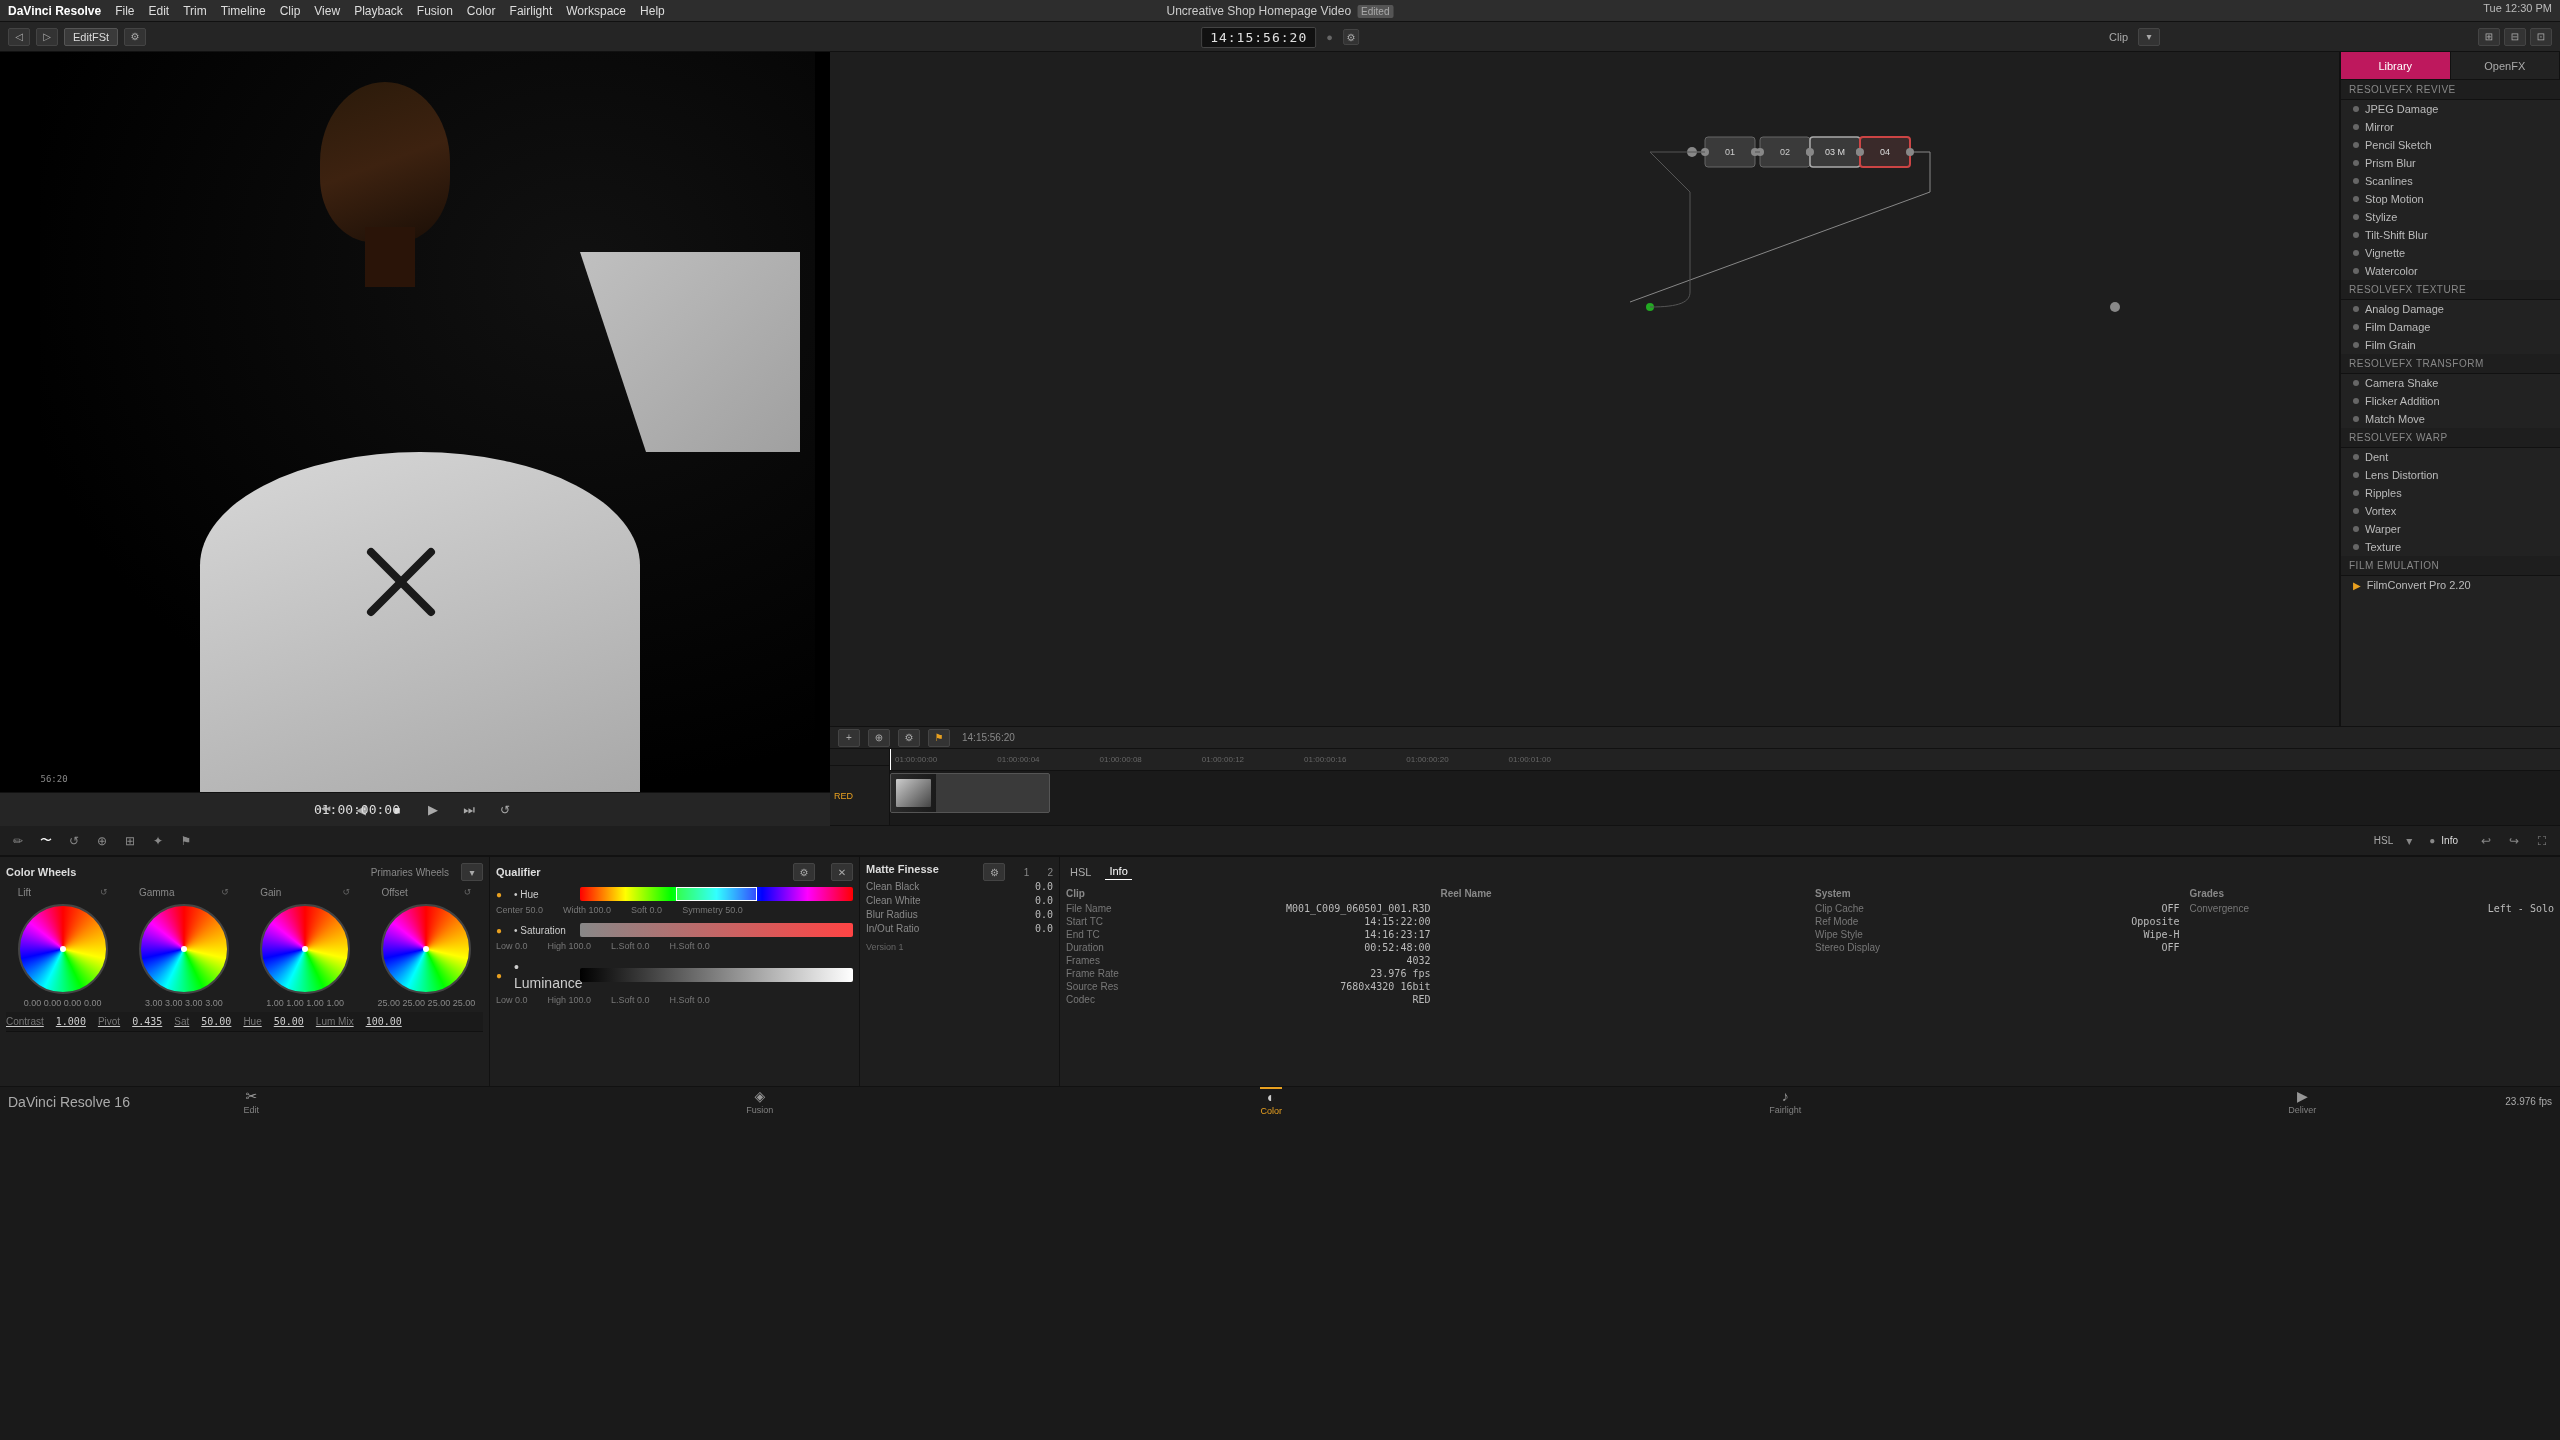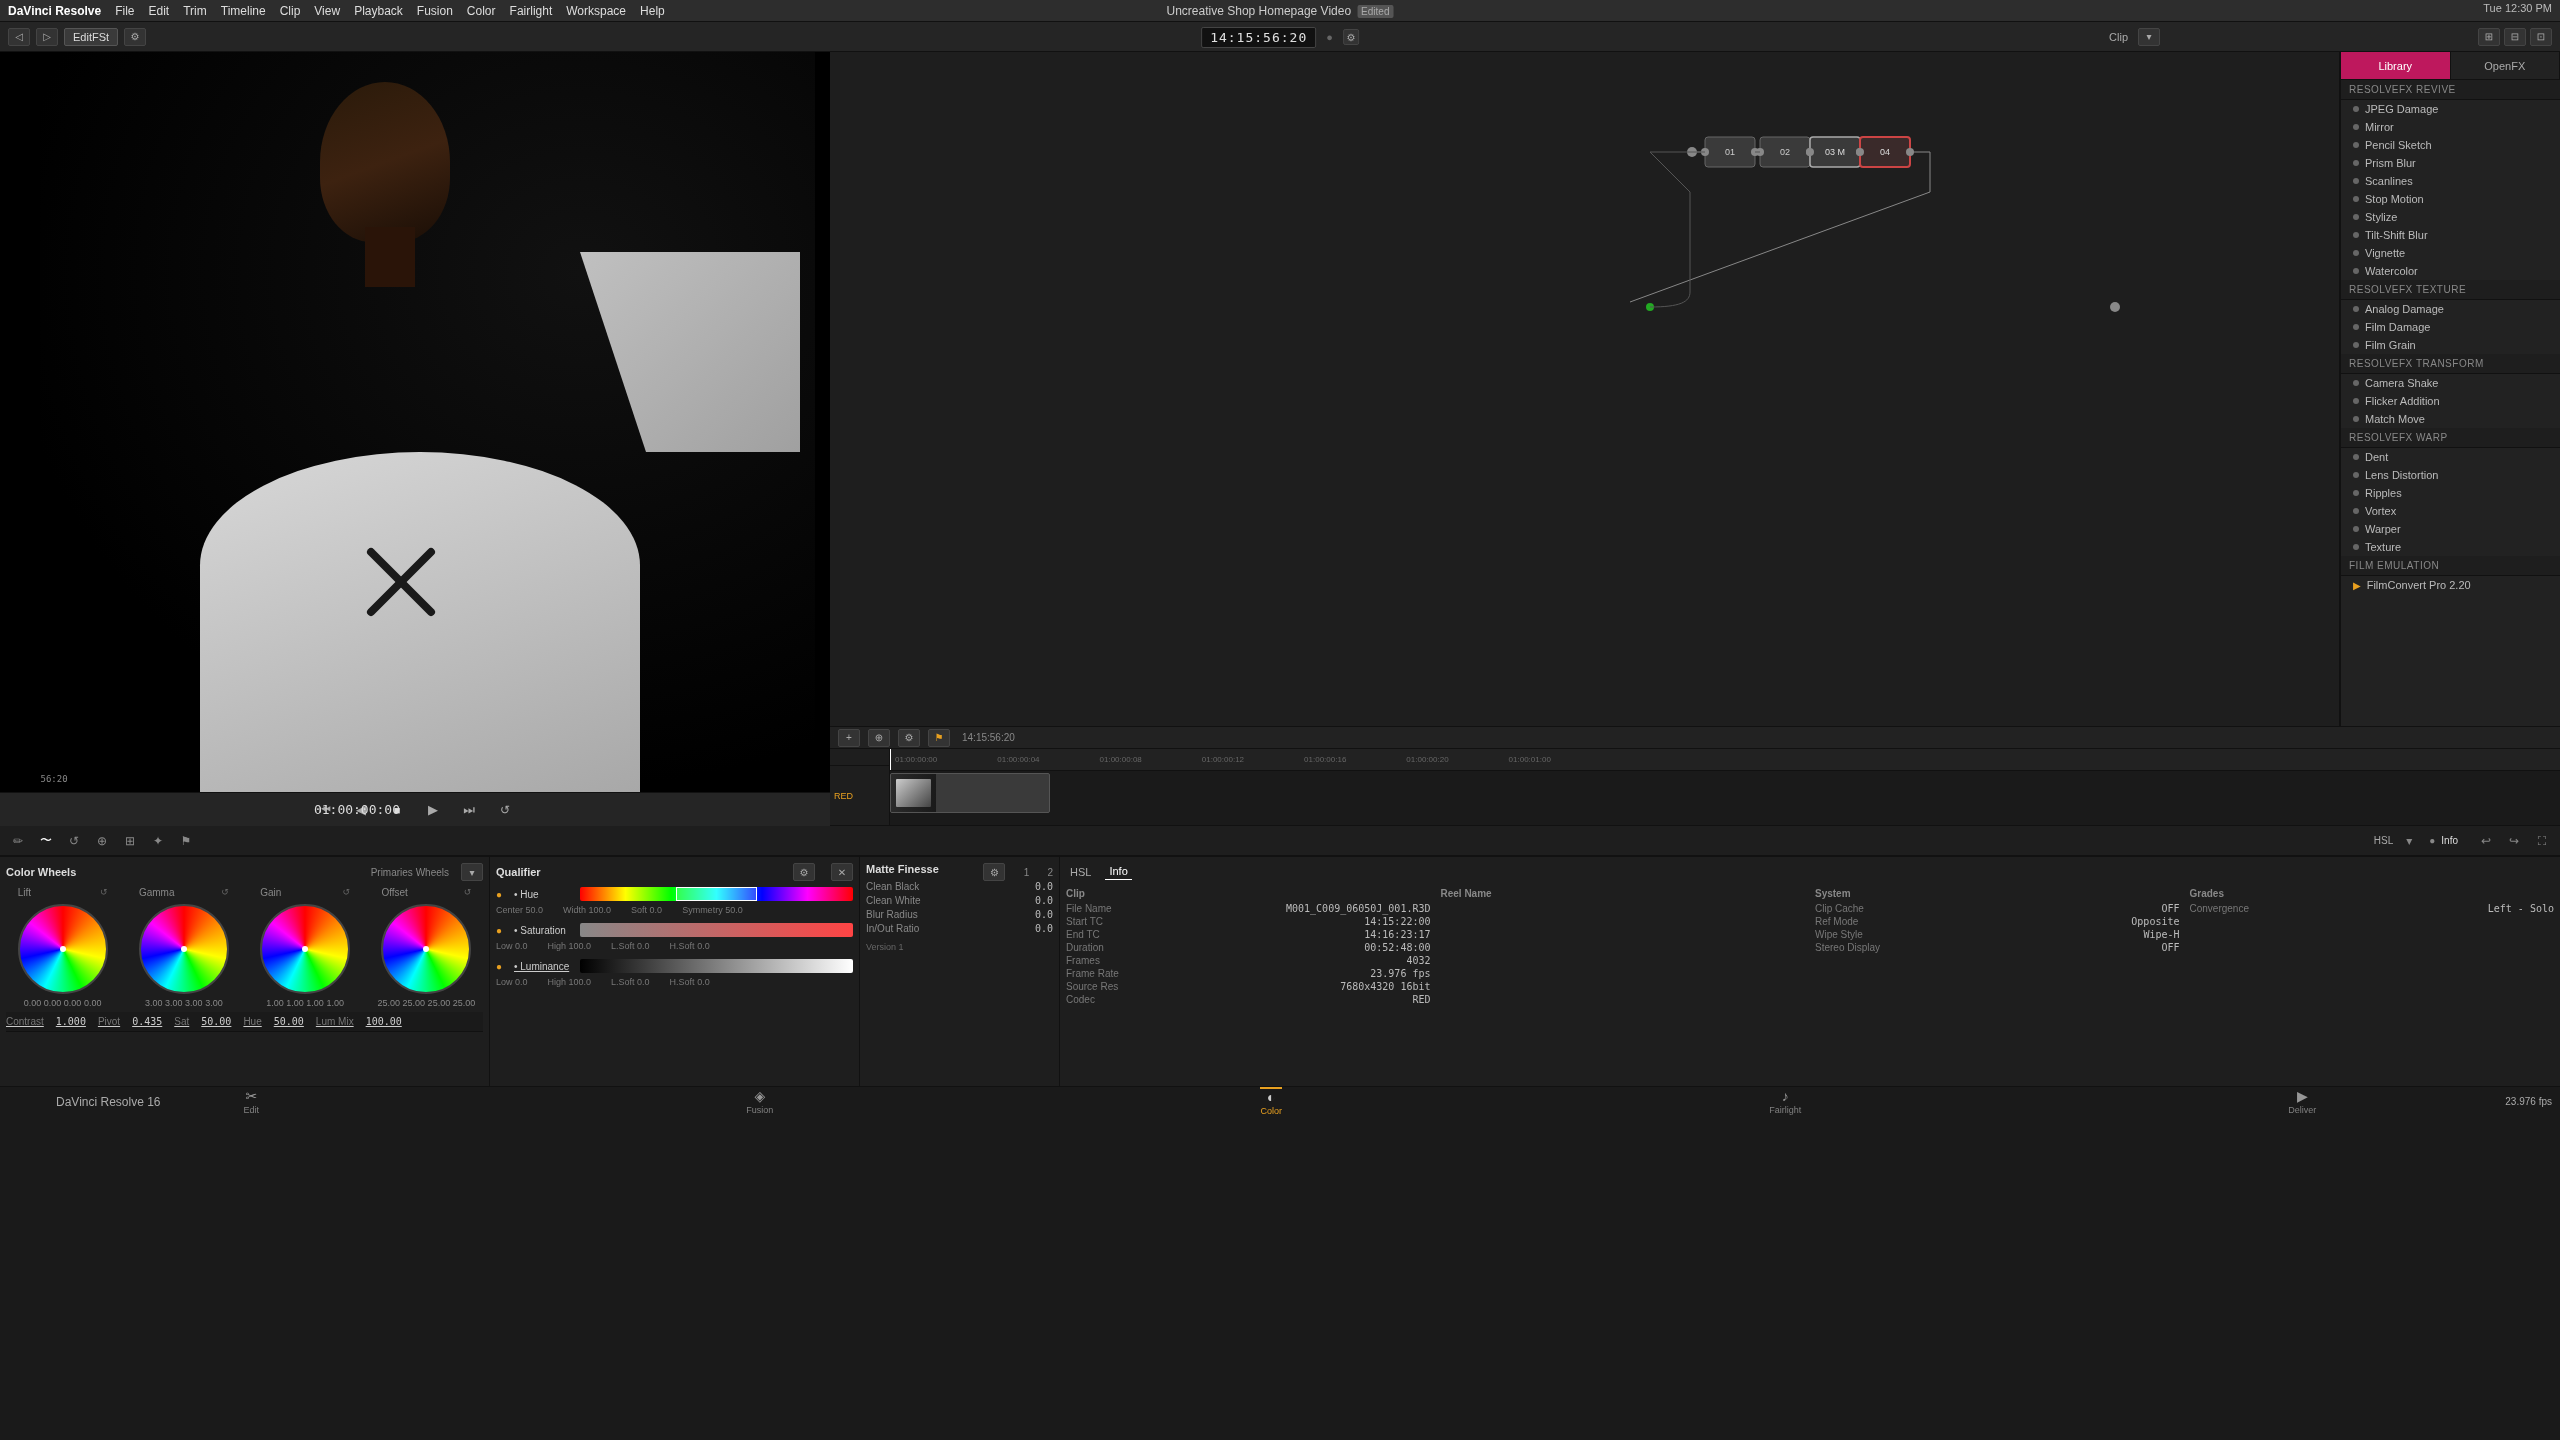--- a/index.html
+++ b/index.html
@@ -945,21 +945,21 @@
       </div>
       <div class="strip-values">
         <span>Low <span>0.0</span></span>
         <span>High <span>100.0</span></span>
         <span>L.Soft <span>0.0</span></span>
         <span>H.Soft <span>0.0</span></span>
       </div>
 
       <div style="display:flex;align-items:center;margin-bottom:4px;gap:6px;">
         <span style="font-size:10px;color:#e8a020;width:12px;">●</span>
-        <span style="font-size:10px;color:#ccc;width:60px;text-decoration:underline;">• Luminance</span>
+        <span style="font-size:14px;color:#ccc;width:60px;">• Luminance</span>
         <div style="flex:1;height:14px;background:linear-gradient(to right, #000,#fff);border-radius:2px;"></div>
       </div>
       <div class="strip-values">
         <span>Low <span>0.0</span></span>
         <span>High <span>100.0</span></span>
         <span>L.Soft <span>0.0</span></span>
         <span>H.Soft <span>0.0</span></span>
       </div>
     </div>
 
@@ -1064,21 +1064,21 @@
             <span class="info-label">Convergence</span>
             <span class="info-value">Left - Solo</span>
           </div>
         </div>
       </div>
     </div>
   </div>
 
   <div id="bottom-module-bar">
     <div style="position:absolute;left:8px;display:flex;align-items:center;gap:6px;">
-      <span style="font-size:12px;color:#aaa;margin-left:48px;">DaVinci Resolve 16</span>
+      <span style="font-size:14px;color:#aaa;">DaVinci Resolve 16</span>
     </div>
     <div class="module-item">
       <span class="module-icon">✂</span>
       <span class="module-label">Edit</span>
     </div>
     <div class="module-item">
       <span class="module-icon">◈</span>
       <span class="module-label">Fusion</span>
     </div>
     <div class="module-item active" style="border-top:2px solid #e8a020;">

